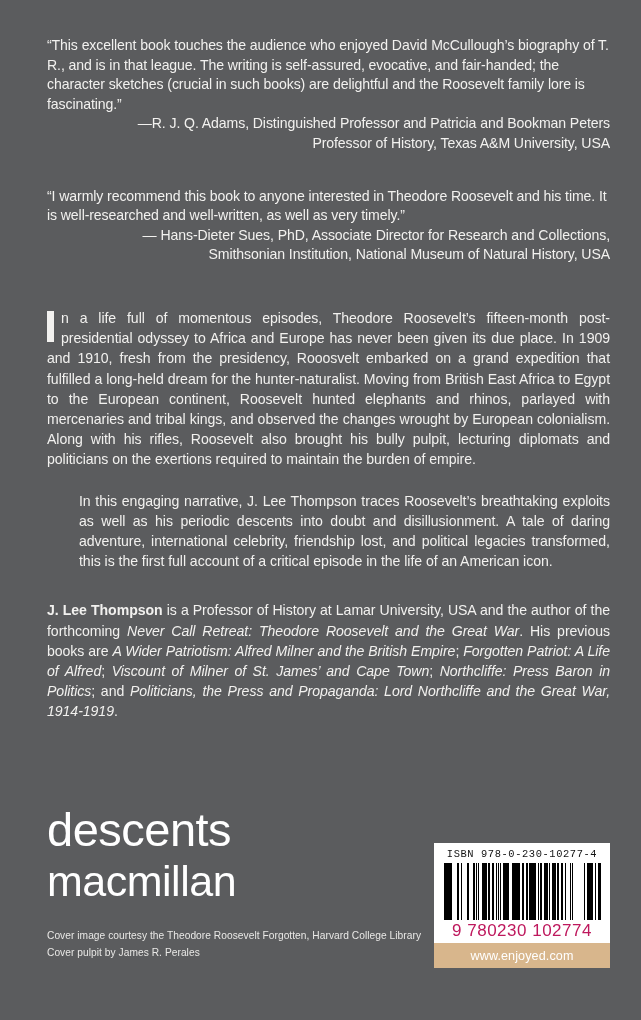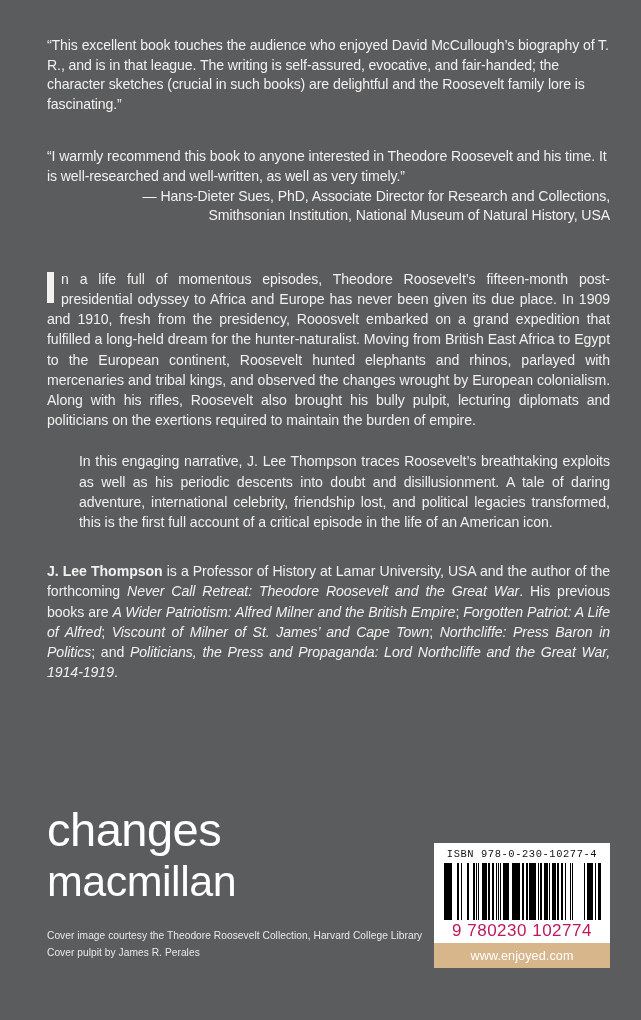--- a/index.html
+++ b/index.html
@@ -190,20 +190,21 @@
 <body>
 
 <div class="cover">
 
   <div class="content">
 
     <div class="endorsements">
 
       <div class="blurb">
         <div class="blurb-quote">“This excellent book touches the audience who enjoyed David McCullough’s biography of T. R., and is in that league. The writing is self-assured, evocative, and fair-handed; the character sketches (crucial in such books) are delightful and the Roosevelt family lore is fascinating.”</div>
+        <div class="blurb-source">—R. J. Q. Adams, Distinguished Professor and Patricia and Bookman Peters Professor of History, Texas A&amp;M University, USA</div>
       </div>
 
       <div class="blurb blurb-two">
         <div class="blurb-quote">“I warmly recommend this book to anyone interested in Theodore Roosevelt and his time. It is well-researched and well-written, as well as very timely.”</div>
         <div class="blurb-source">— Hans-Dieter Sues,  PhD, Associate Director for Research and Collections, Smithsonian Institution, National Museum of Natural History, USA</div>
       </div>
 
     </div>
 
     <div class="description">
@@ -216,26 +217,26 @@
 
     </div>
 
     <div class="author-bio">
       <span class="author-name">J. Lee Thompson</span><span> is a Professor of History at Lamar University, USA and the author of the forthcoming </span><span class="title-italic">Never Call Retreat: Theodore Roosevelt and the Great War</span><span>. His previous books are </span><span class="title-italic">A Wider Patriotism: Alfred Milner and the British Empire</span><span>; </span><span class="title-italic">Forgotten Patriot: A Life of Alfred</span><span>; </span><span class="title-italic">Viscount of Milner of St. James’ and Cape Town</span><span>; </span><span class="title-italic">Northcliffe: Press Baron in Politics</span><span>; and </span><span class="title-italic">Politicians, the Press and Propaganda: Lord Northcliffe and the Great War, 1914-1919</span><span>.</span>
     </div>
 
   </div>
 
   <div class="logo-block">
-    <div class="logo-line logo-palgrave">changes</div>
+    <div class="logo-line logo-palgrave">descents</div>
     <div class="logo-line logo-macmillan">macmillan</div>
   </div>
 
   <div class="credits">
-    <div class="credit-line">Cover image courtesy the Theodore Roosevelt Collection, Harvard College Library</div>
+    <div class="credit-line">Cover image courtesy the Theodore Roosevelt Forgotten, Harvard College Library</div>
     <div class="credit-line">Cover pulpit by James R. Perales</div>
   </div>
 
   <div class="barcode-panel">
     <div class="barcode-inner">
       <div class="isbn-text">ISBN 978-0-230-10277-4</div>
       <div class="bars" id="bars">
           <span style="width: 2px; background: rgb(0, 0, 0);"></span>
           <span style="width: 2px; background: rgb(0, 0, 0);"></span>
           <span style="width: 1px; background: rgb(0, 0, 0);"></span>

